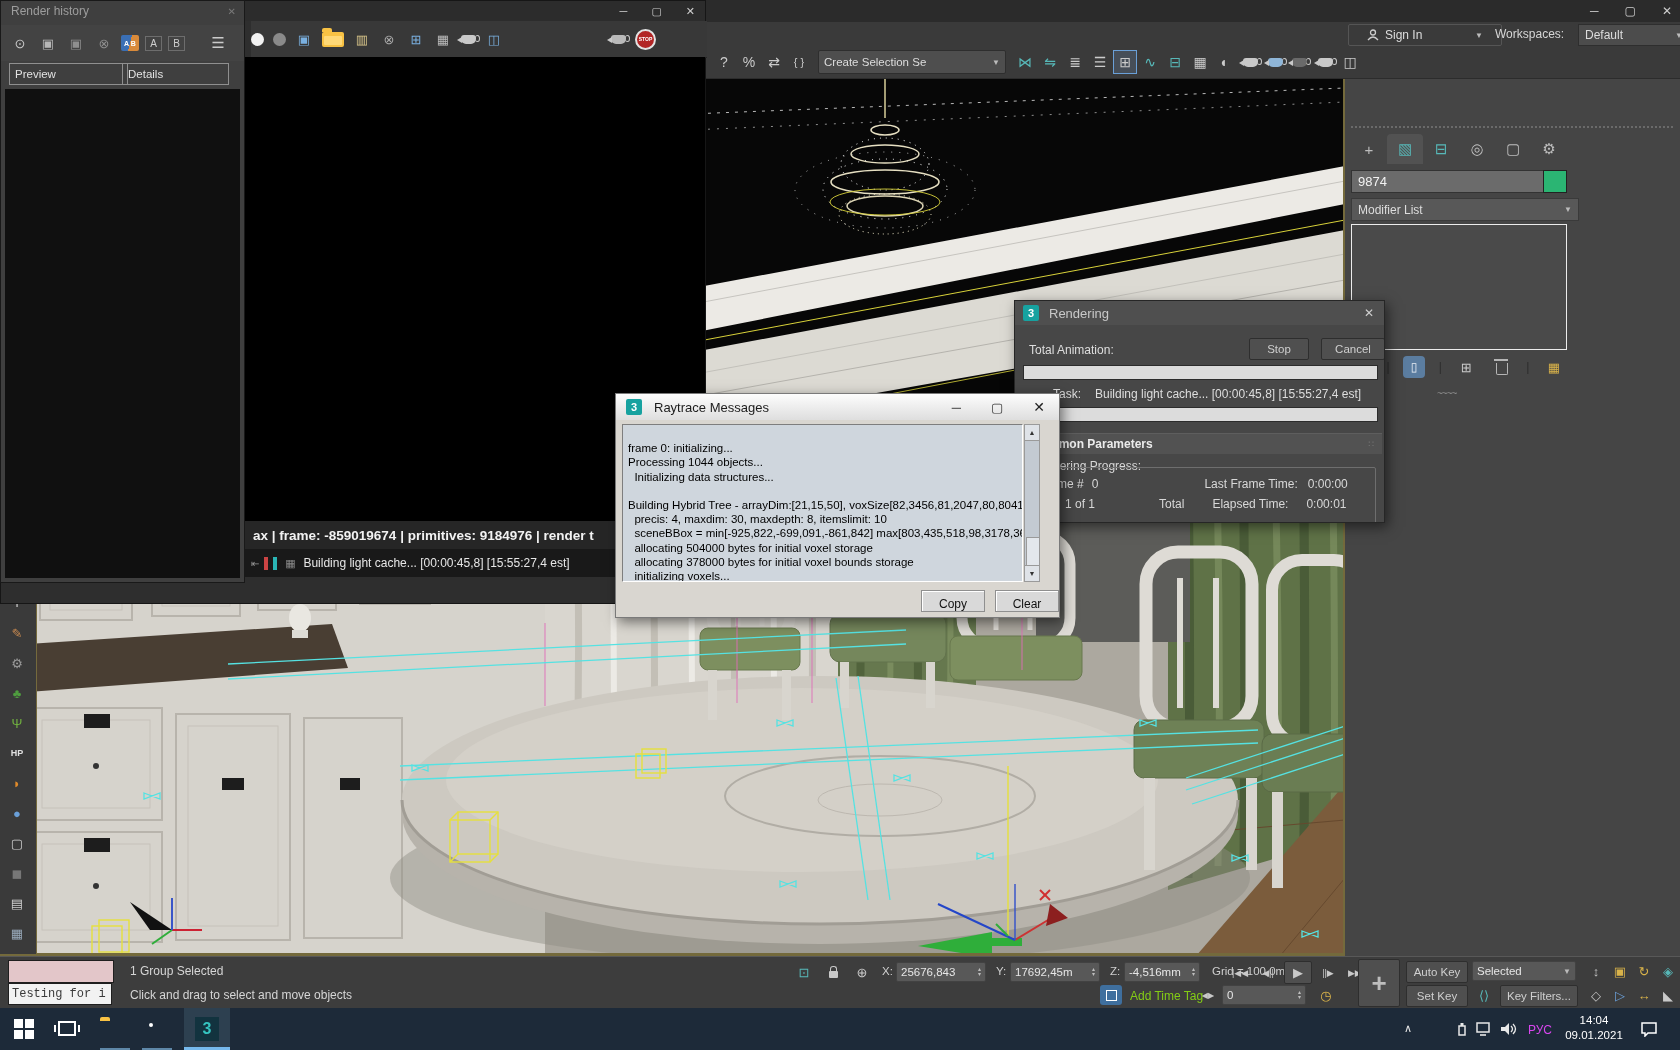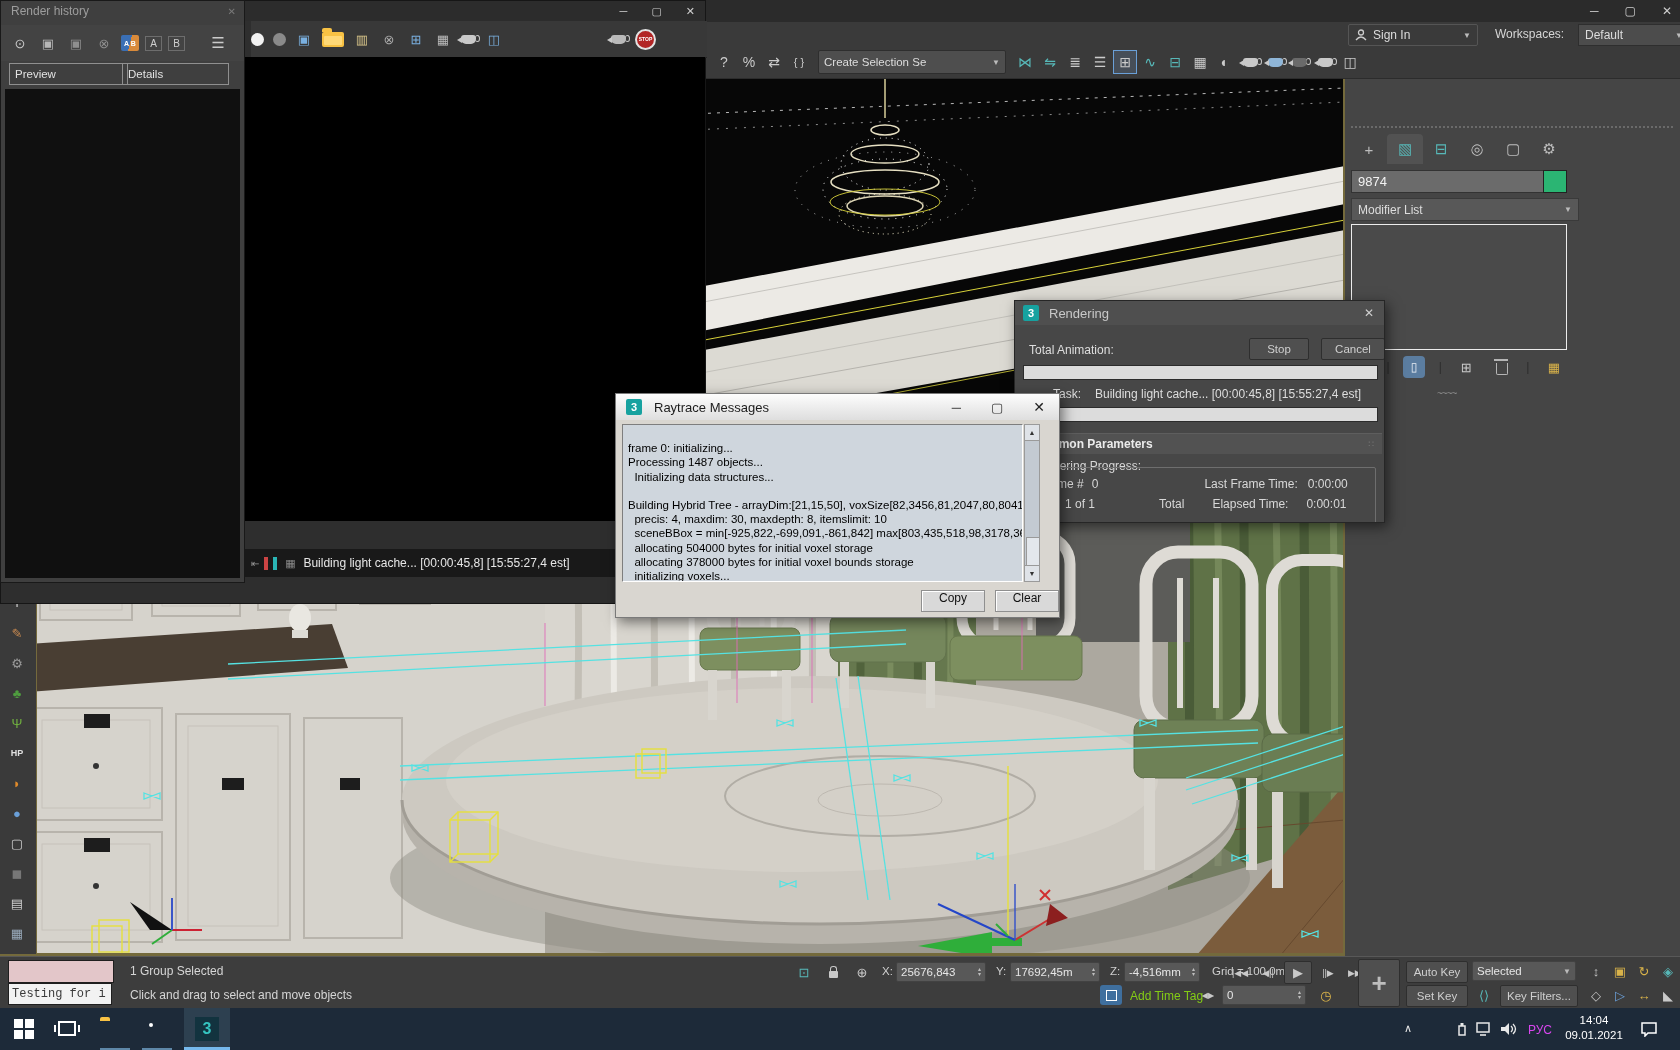--- a/index.html
+++ b/index.html
@@ -8,21 +8,21 @@
   .abs{position:absolute;}
   .flex{display:flex;align-items:center;}
   .g{display:flex;align-items:center;justify-content:center;width:24px;height:24px;font-size:14px;color:#cbcbcb;}
   .g2{display:flex;align-items:center;justify-content:center;width:22px;height:22px;font-size:13px;color:#cbcbcb;}
   .tbtn{background:#4f4f4f;border:1px solid #2e2e2e;border-radius:2px;color:#cfcfcf;font-size:11.5px;
     display:flex;align-items:center;justify-content:center;}
   .fld{background:#585858;border:1px solid #424242;border-radius:2px;color:#e6e6e6;font-size:11.5px;
     display:flex;align-items:center;padding:0 4px;box-sizing:border-box;}
   .spin{display:flex;flex-direction:column;font-size:6px;color:#bdbdbd;line-height:5px;margin-left:auto;}
   .wbtn{background:#d9d9d9;border:1px solid #8f8f8f;box-shadow:inset 1px 1px 0 #fff;color:#111;
-    font-size:12px;display:flex;align-items:flex-start;justify-content:center;}
+    font-size:12px;display:flex;align-items:flex-end;justify-content:center;}
   .teapot{position:relative;width:15px;height:9px;background:#c9c9c9;border-radius:3px 3px 5px 5px;}
   .teapot::before{content:"";position:absolute;left:-4px;top:2px;border-top:3px solid transparent;
     border-bottom:3px solid transparent;border-right:5px solid #c9c9c9;}
   .teapot::after{content:"";position:absolute;right:-4px;top:0;width:4px;height:5px;
     border:1.5px solid #c9c9c9;border-radius:50%;border-left:none;}
   .trash{width:10px;height:11px;border:1.5px solid #b5b5b5;border-top:none;border-radius:0 0 2px 2px;position:relative;margin-top:4px;}
   .trash::before{content:"";position:absolute;top:-4px;left:-3px;width:14px;height:2px;background:#b5b5b5;}
   .lock{width:9px;height:7px;background:#c9c9c9;border-radius:1px;position:relative;margin-top:5px;}
   .lock::before{content:"";position:absolute;top:-5px;left:1px;width:5px;height:5px;border:1.5px solid #c9c9c9;border-bottom:none;border-radius:3px 3px 0 0;}
   .shield{width:12px;height:14px;background:#e8e8e8;clip-path:polygon(50% 0,100% 15%,100% 55%,50% 100%,0 55%,0 15%);position:relative;}
@@ -260,21 +260,21 @@
   <div class="abs" style="left:1343px;top:78px;width:2px;height:878px;background:#746a3c;z-index:1"></div>
 
   <div class="abs" style="left:0;top:0;width:1680px;height:22px;background:#2b2b2b;z-index:2">
     <div class="abs flex" style="right:8px;top:0;height:22px;gap:26px;color:#cfcfcf;font-size:12px">
       <span>─</span>
       <span>▢</span>
       <span>✕</span>
     </div>
   </div>
   <div class="abs" style="left:0;top:22px;width:1680px;height:24px;background:#3a3a3a;z-index:2">
-    <div class="abs flex" style="left:1348px;top:2px;width:116px;height:20px;border:1px solid #555;border-radius:2px;padding:0 6px;gap:6px">
+    <div class="abs flex" style="left:1348px;top:2px;width:116px;height:20px;border:1px solid #555;border-radius:2px;padding:0 18px;gap:6px">
       <svg width="12" height="12" viewBox="0 0 12 12">
         <circle cx="6" cy="3.5" r="2.5" fill="none" stroke="#ccc" stroke-width="1.3"></circle>
         <path d="M1,11 q5,-6 10,0" fill="none" stroke="#ccc" stroke-width="1.3"></path>
       </svg>
       <span style="font-size:12px">Sign In</span>
       <span style="margin-left:auto;font-size:8px;color:#bbb">▼</span>
     </div>
     <span class="abs" style="left:1495px;top:5px;font-size:12px;color:#d6d6d6">Workspaces:</span>
     <div class="abs flex" style="left:1578px;top:2px;width:98px;height:20px;background:#4c4c4c;border:1px solid #2e2e2e;padding:0 6px">
       <span style="font-size:12px">Default</span>
@@ -398,20 +398,23 @@
       <span class="g2" style="color:#bbb;width:18px">▦</span>
       <span class="teapot"></span>
       <span class="g2" style="color:#7ab0e0;width:18px">◫</span>
       <span style="width:90px"></span>
       <span class="teapot" style="background:#b9b9b9"></span>
       <span class="stopicon">
           <span>STOP</span>
         </span>
     </div>
     <div class="abs" style="left:1px;top:56px;width:703px;height:464px;background:#000"></div>
+    <div class="abs flex" style="left:0;top:520px;width:100%;height:28px;background:#262626">
+      <span style="margin-left:252px;font-weight:bold;font-size:13.5px;color:#f2f2f2;white-space:nowrap">ax | frame: -859019674 | primitives: 9184976 | render t</span>
+    </div>
     <div class="abs flex" style="left:0;top:548px;width:100%;height:28px;background:#191919;gap:5px">
       <span style="margin-left:250px;color:#999;font-size:10px">⇤</span>
       <span style="width:4px;height:13px;background:#cc4444;display:inline-block"></span>
       <span style="width:4px;height:13px;background:#2ab5b5;display:inline-block"></span>
       <span class="g2" style="width:16px;color:#888;font-size:11px">▦</span>
       <span style="font-size:12px;color:#e6e6e6;white-space:nowrap">Building light cache... [00:00:45,8] [15:55:27,4 est]</span>
     </div>
   </div>
 
   <div class="abs" style="left:0;top:0;width:245px;height:583px;background:#3f3f3f;border:1px solid #191919;box-sizing:border-box;z-index:20">
@@ -481,21 +484,21 @@
     <div class="abs flex" style="left:0;top:0;width:100%;height:26px;background:linear-gradient(#fdfdfd,#dedede)">
       <span class="logo3" style="margin-left:10px">3</span>
       <span style="margin-left:12px;font-size:13px;color:#1c1c1c">Raytrace Messages</span>
       <span style="margin-left:auto;font-size:13px;color:#333">─</span>
       <span style="margin-left:30px;font-size:13px;color:#333">▢</span>
       <span style="margin-left:30px;margin-right:14px;font-size:14px;color:#222">✕</span>
     </div>
     <div class="abs" style="left:6px;top:30px;width:401px;height:158px;background:#cfd6dd;border-top:1px solid #7e7e7e;border-left:1px solid #7e7e7e;border-right:1px solid #fff;border-bottom:1px solid #fff;
       font-size:11.5px;line-height:14.2px;color:#000;white-space:pre;overflow:hidden;padding:2px 0 0 5px;box-sizing:border-box">
 <span>frame 0: initializing...</span>
-<span>Processing 1487 objects...</span>
+<span>Processing 1044 objects...</span>
 <span>  Initializing data structures...</span>
 <span></span>
 <span>Building Hybrid Tree - arrayDim:[21,15,50], voxSize[82,3456,81,2047,80,8041]</span>
 <span>  precis: 4, maxdim: 30, maxdepth: 8, itemslimit: 10</span>
 <span>  sceneBBox = min[-925,822,-699,091,-861,842] max[803,435,518,98,3178,36]</span>
 <span>  allocating 504000 bytes for initial voxel storage</span>
 <span>  allocating 378000 bytes for initial voxel bounds storage</span>
 <span>  initializing voxels...</span>
 
 </div>

